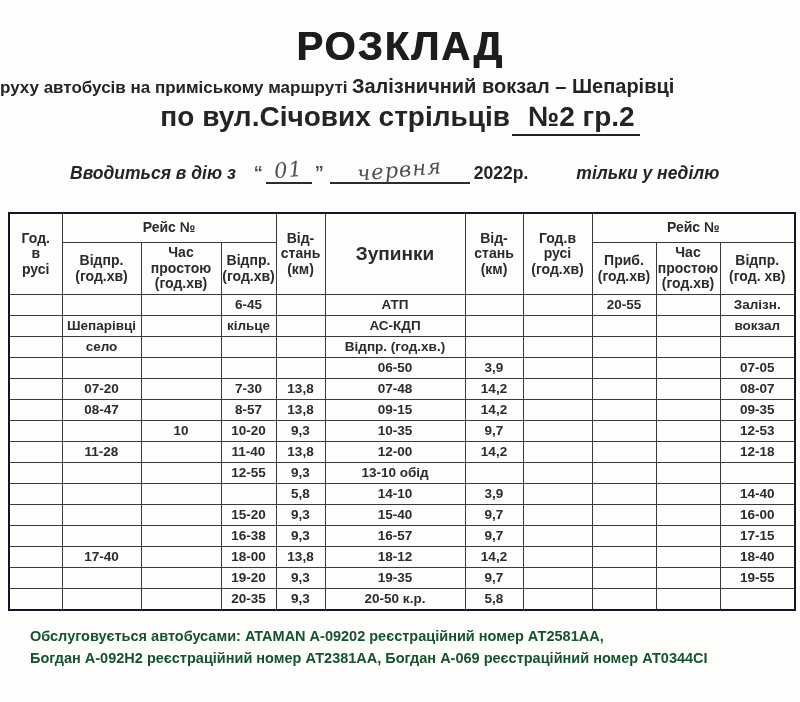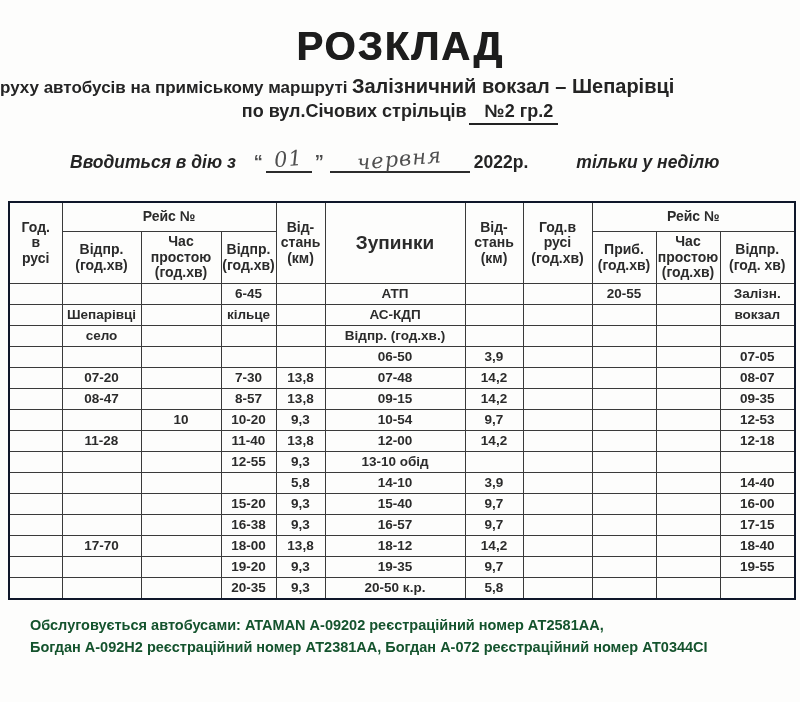--- a/index.html
+++ b/index.html
@@ -27,21 +27,21 @@
     margin-top: 6px;
     text-align: left;
     font-weight: bold;
     white-space: nowrap;
   }
   .subline1 .small-part { font-size: 17px; }
   .subline1 .big-part   { font-size: 20px; }
   .subline2 {
     margin-top: 3px;
     text-align: center;
-    font-size: 18px;
+    font-size: 28px;
     font-weight: bold;
   }
   .subline2 .num-underline {
     display: inline-block;
     border-bottom: 2.5px solid #222;
     padding: 0 5px 1px 16px;
     margin-left: 2px;
   }
   
   .effective {
@@ -267,21 +267,21 @@
           <td></td>
           <td></td>
           <td>09-35</td>
         </tr>
         <tr>
           <td></td>
           <td></td>
           <td>10</td>
           <td>10-20</td>
           <td>9,3</td>
-          <td>10-54</td>
+          <td>10-35</td>
           <td>9,7</td>
           <td></td>
           <td></td>
           <td></td>
           <td>12-53</td>
         </tr>
         <tr>
           <td></td>
           <td>11-28</td>
           <td></td>
@@ -341,21 +341,21 @@
           <td>9,3</td>
           <td>16-57</td>
           <td>9,7</td>
           <td></td>
           <td></td>
           <td></td>
           <td>17-15</td>
         </tr>
         <tr>
           <td></td>
-          <td>17-70</td>
+          <td>17-40</td>
           <td></td>
           <td>18-00</td>
           <td>13,8</td>
           <td>18-12</td>
           <td>14,2</td>
           <td></td>
           <td></td>
           <td></td>
           <td>18-40</td>
         </tr>
@@ -383,16 +383,16 @@
           <td></td>
           <td></td>
           <td></td>
           <td></td>
         </tr>
       </tbody>
   </table>
 
   <div class="footer">
     <div>Обслуговується автобусами: ATAMAN А-09202 реєстраційний номер АТ2581АА,</div>
-    <div>Богдан А-092Н2 реєстраційний номер АТ2381АА, Богдан А-072 реєстраційний номер АТ0344СІ</div>
+    <div>Богдан А-092Н2 реєстраційний номер АТ2381АА, Богдан А-069 реєстраційний номер АТ0344СІ</div>
   </div>
 
 </div>
 
 </body></html>

